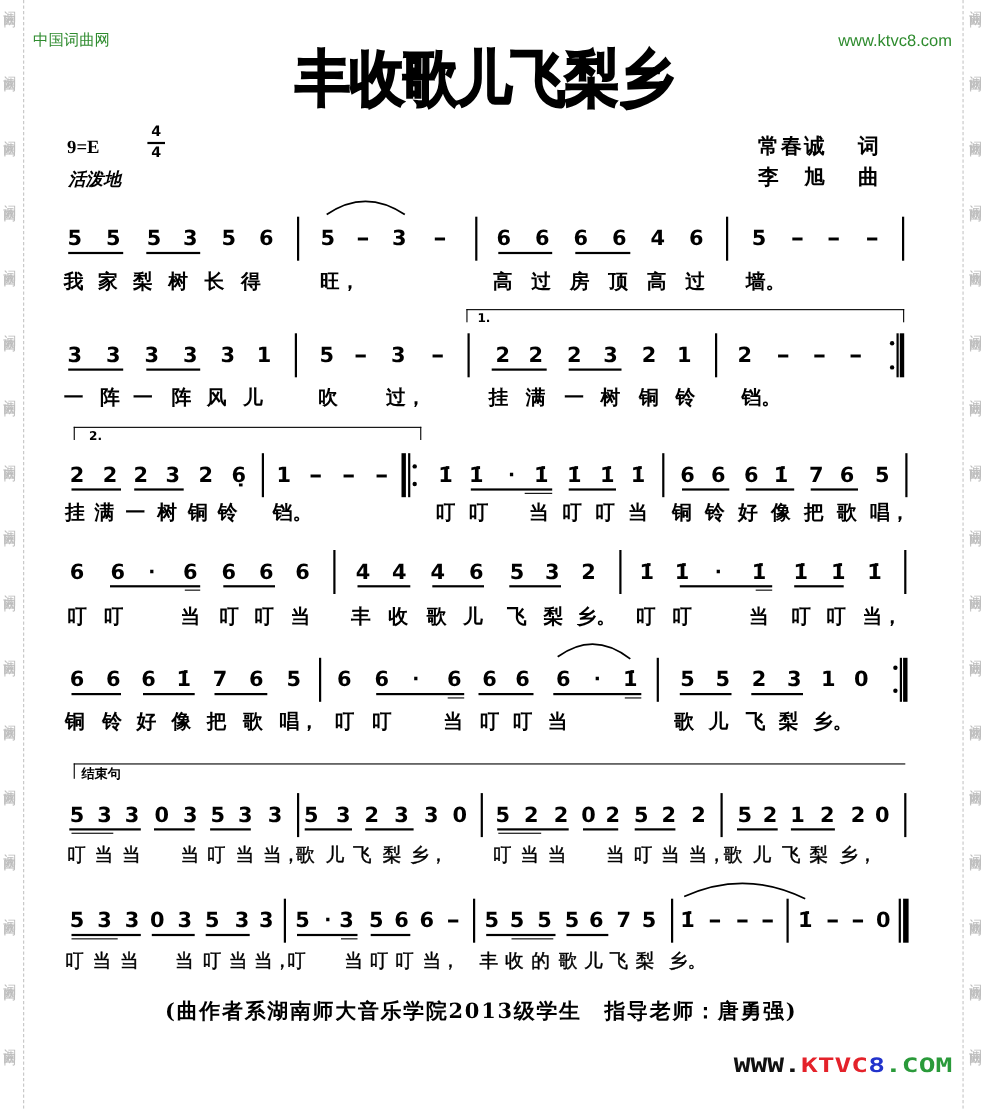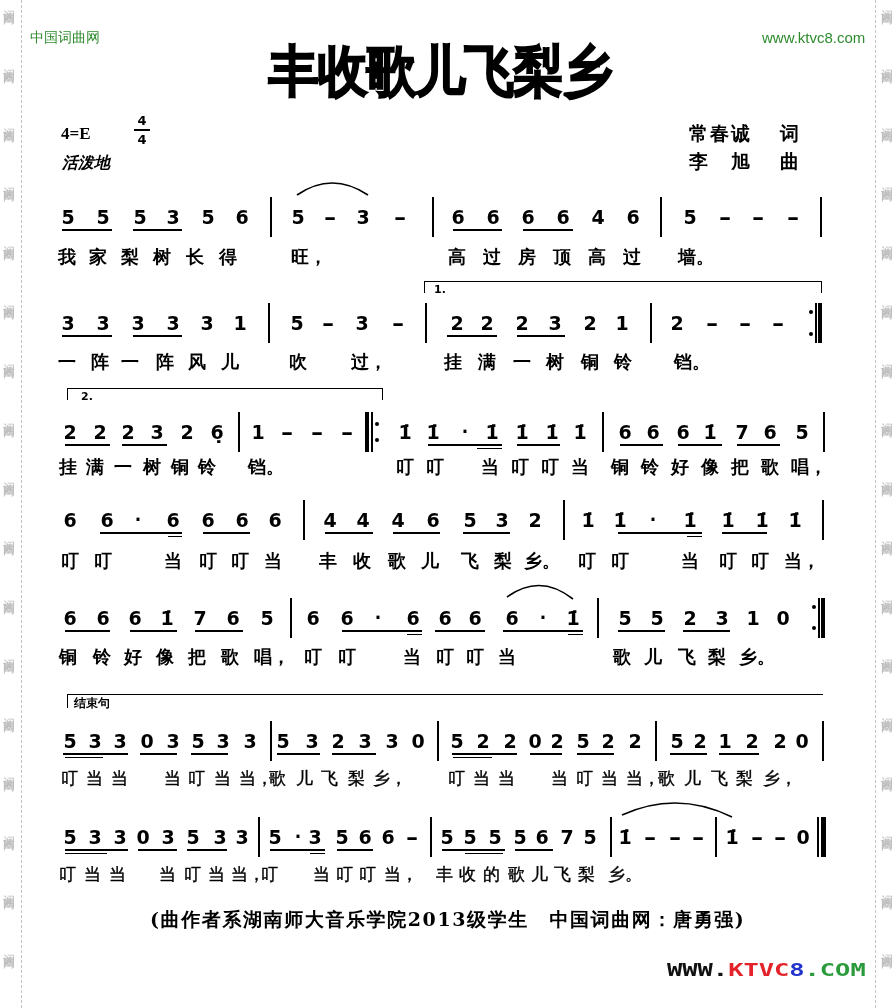--- a/index.html
+++ b/index.html
@@ -76,21 +76,21 @@
   <span class="wm" style="left:880px;top:885px">词曲网</span>
   <span class="wm" style="left:880px;top:944px">词曲网</span>
 </div>
 <div class="vline" style="left:875px"></div>
 
 <span class="site" style="left:30px;top:29px">中国词曲网</span>
 <span class="site site-url" style="left:762px;top:30px">www.ktvc8.com</span>
 
 <div class="title">丰收歌儿飞梨乡</div>
 
-<span class="key">4=E</span>
+<span class="key">9=E</span>
 <div class="ts">
   <div>4</div>
   <div class="line"></div>
   <div>4</div>
 </div>
 <span class="tempo">活泼地</span>
 
 <span class="credit" style="left:689px;top:122px">常春诚</span>
 <span class="credit" style="left:780px;top:122px">词</span>
 <span class="credit" style="left:689px;top:150px">李　旭</span>
@@ -588,17 +588,17 @@
   <span class="ly s" style="left:436px">丰</span>
   <span class="ly s" style="left:459px">收</span>
   <span class="ly s" style="left:483px">的</span>
   <span class="ly s" style="left:508px">歌</span>
   <span class="ly s" style="left:531px">儿</span>
   <span class="ly s" style="left:554px">飞</span>
   <span class="ly s" style="left:578px">梨</span>
   <span class="ly s" style="left:608px">乡。</span>
 </div>
 
-<div class="footnote">(曲作者系湖南师大音乐学院2013级学生　中国词曲网：唐勇强)</div>
+<div class="footnote">(曲作者系湖南师大音乐学院2013级学生　指导老师：唐勇强)</div>
 
 <div class="logo">
   <span style="color:#111111">WWW.</span><span style="color:#e4222a">KTVC</span><span style="color:#2233cc">8</span><span style="color:#2a9a3a">.COM</span>
 </div>
 
 </body></html>

